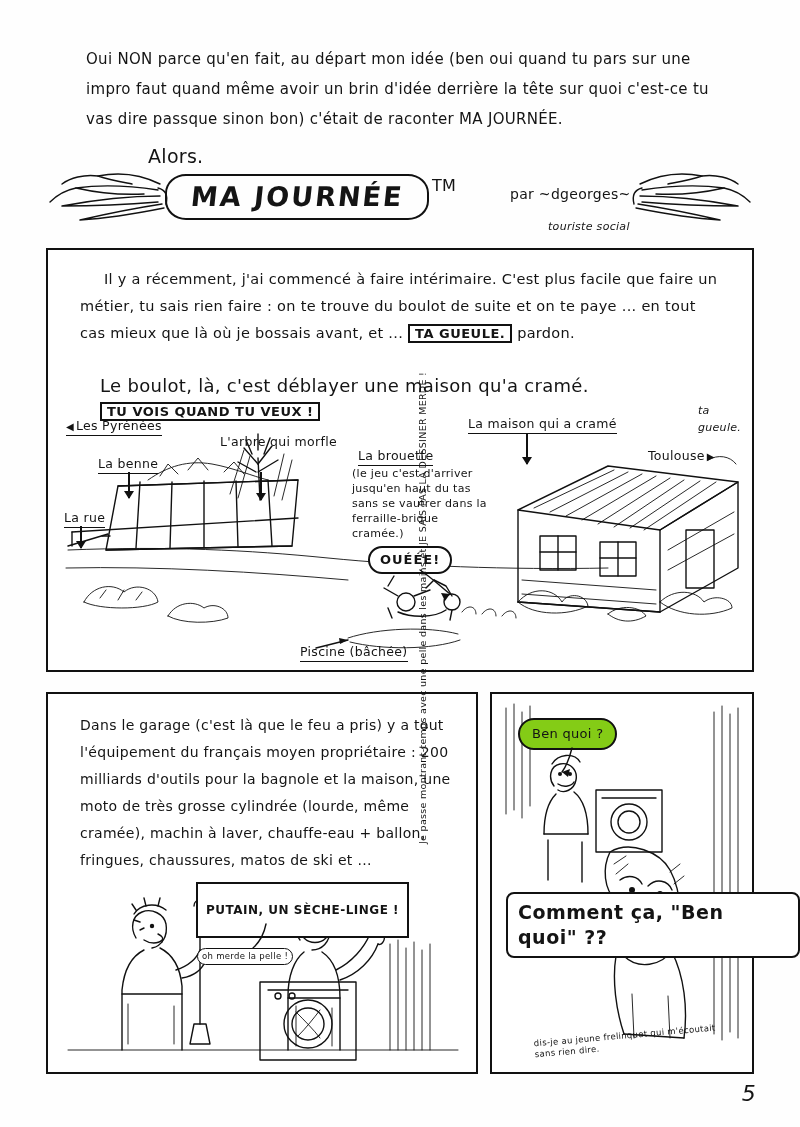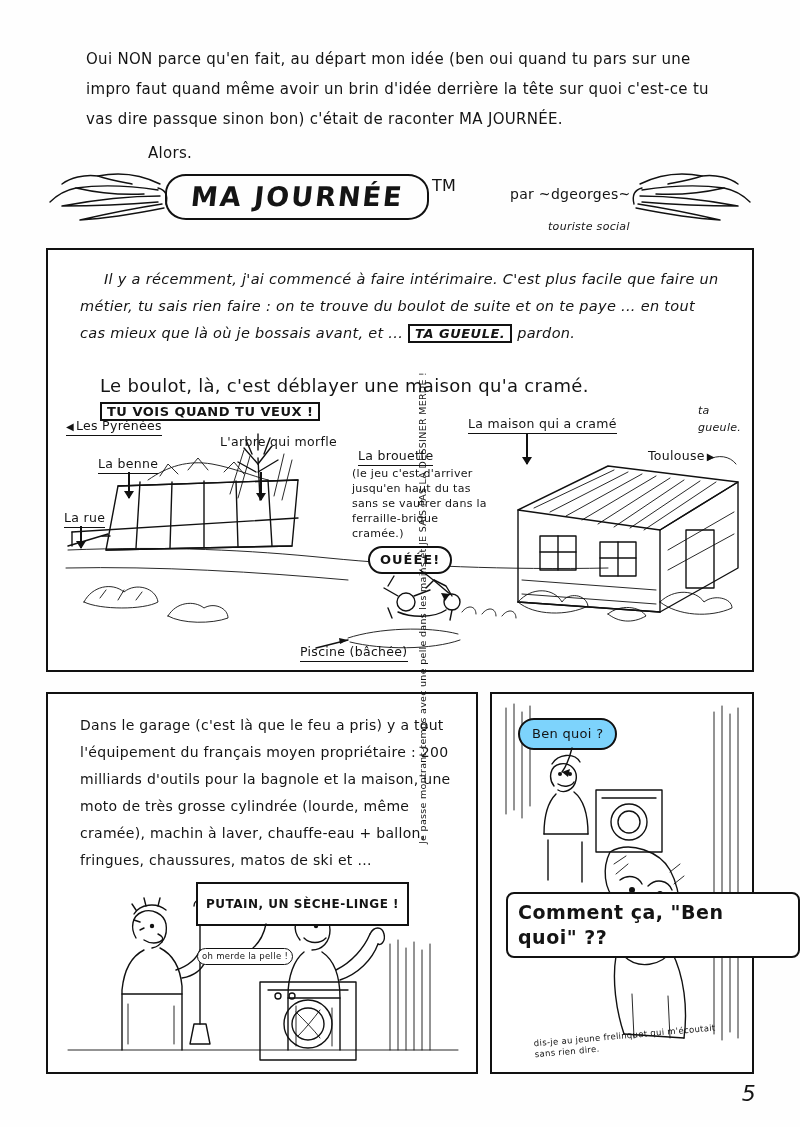--- a/index.html
+++ b/index.html
@@ -36,21 +36,21 @@
     top: 44px;
     width: 640px;
     font-size: 15px;
     line-height: 30px;
   }
 
   .alors {
     position: absolute;
     left: 148px;
     top: 142px;
-    font-size: 15px;
+    font-size: 19px;
     text-align: right;
   }
 
   
   .banner {
     position: absolute;
     left: 40px;
     top: 160px;
     width: 720px;
     height: 72px;
@@ -108,21 +108,20 @@
   #panel-right  { left: 490px; top: 692px; width: 264px; height: 382px; }
 
   
   .p1-text {
     position: absolute;
     left: 32px;
     top: 16px;
     width: 640px;
     font-size: 14.5px;
     line-height: 27px;
-    font-style: italic;
   }
   .p1-text .indent { display: inline-block; width: 24px; }
   .boxed {
     border: 2px solid #111;
     padding: 0px 5px;
     font-weight: bold;
     font-size: 13px;
     letter-spacing: 0.5px;
     white-space: nowrap;
   }
@@ -197,21 +196,21 @@
     width: 380px;
     font-size: 14px;
     line-height: 27px;
   }
   .bubble-putain {
     position: absolute;
     left: 196px;
     top: 882px;
     border: 2px solid #111;
     background: #fff;
-    padding: 12px 8px;
+    padding: 18px 8px;
     font-size: 12px;
     font-weight: bold;
     text-align: center;
     line-height: 16px;
     letter-spacing: 0.5px;
   }
   .bubble-pelle {
     position: absolute;
     left: 197px;
     top: 948px;
@@ -237,21 +236,21 @@
 
   
   .bubble-benquoi {
     position: absolute;
     left: 518px;
     top: 718px;
     border: 2px solid #111;
     border-radius: 18px;
     padding: 4px 12px;
     font-size: 13px;
-    background: #7dd3fc;
+    background: #84cc16;
   }
   .bubble-comment {
     position: absolute;
     left: 506px;
     top: 892px;
     border: 2px solid #111;
     border-radius: 8px;
     padding: 6px 10px;
     font-size: 19px;
     font-weight: bold;

